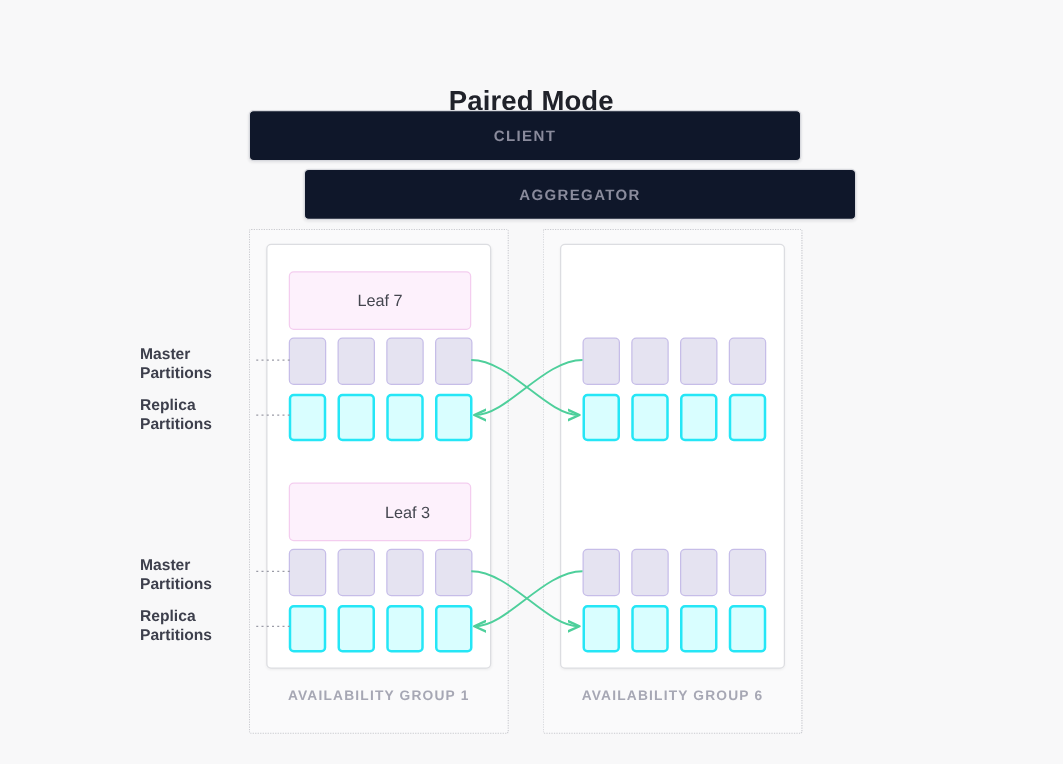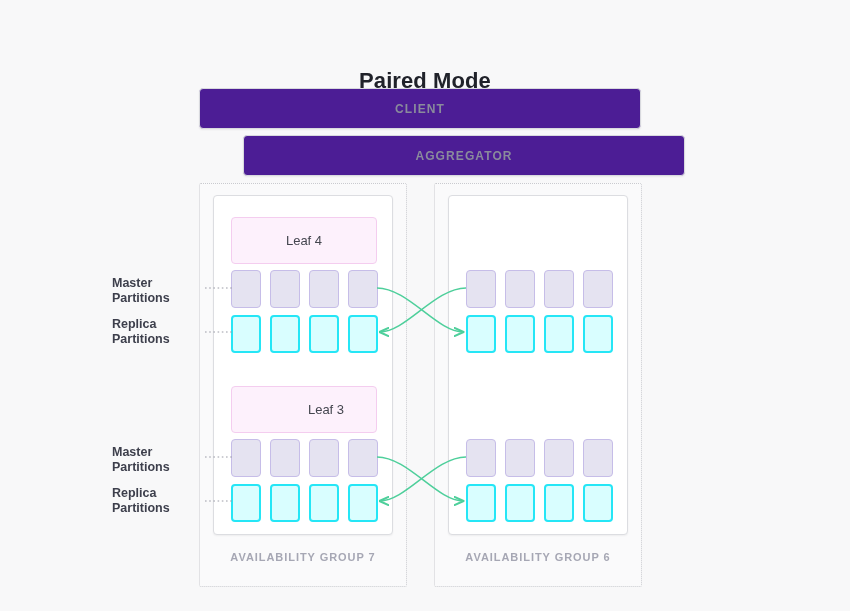--- a/index.html
+++ b/index.html
@@ -27,21 +27,21 @@
     letter-spacing: 0.1px;
     margin-top: 36px;
   }
 
   
   .topbox {
     position: absolute;
     left: 199px;
     width: 442px;
     height: 41px;
-    background: #4c1d95;
+    background: #0f172a;
     border: 1px solid #d8d9de;
     border-radius: 4px;
     box-shadow: 0 1px 2px rgba(30,30,40,0.07);
     display: flex;
     align-items: center;
     justify-content: center;
     font-size: 12px;
     font-weight: 700;
     letter-spacing: 1.1px;
     color: #8a8b9c;
@@ -148,26 +148,26 @@
 </style>
 </head>
 <body>
 
 <div class="page-title">Paired Mode</div>
 
 <div class="topbox" id="client-box">CLIENT</div>
 <div class="topbox" id="aggregator-box">AGGREGATOR</div>
 
 <div class="ag-frame" id="ag-frame-1">
-  <div class="ag-label">AVAILABILITY GROUP 7</div>
+  <div class="ag-label">AVAILABILITY GROUP 1</div>
 </div>
 
 <div class="ag-inner" id="ag-inner-1">
 
-  <div class="leaf-box row-top">Leaf 4</div>
+  <div class="leaf-box row-top">Leaf 7</div>
 
   <div class="part master" style="left:17px;  top:74px;"></div>
   <div class="part master" style="left:56px;  top:74px;"></div>
   <div class="part master" style="left:95px;  top:74px;"></div>
   <div class="part master" style="left:134px; top:74px;"></div>
 
   <div class="part replica" style="left:17px;  top:119px;"></div>
   <div class="part replica" style="left:56px;  top:119px;"></div>
   <div class="part replica" style="left:95px;  top:119px;"></div>
   <div class="part replica" style="left:134px; top:119px;"></div>

